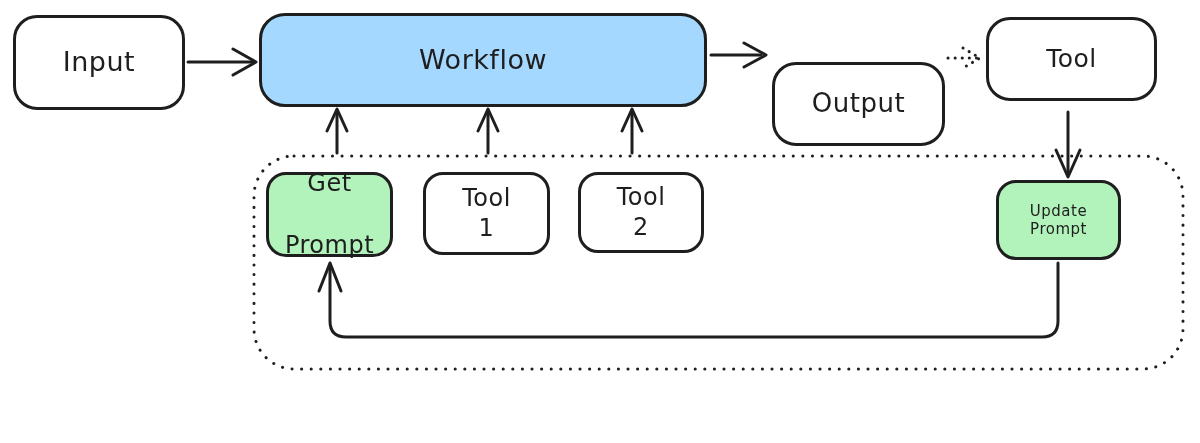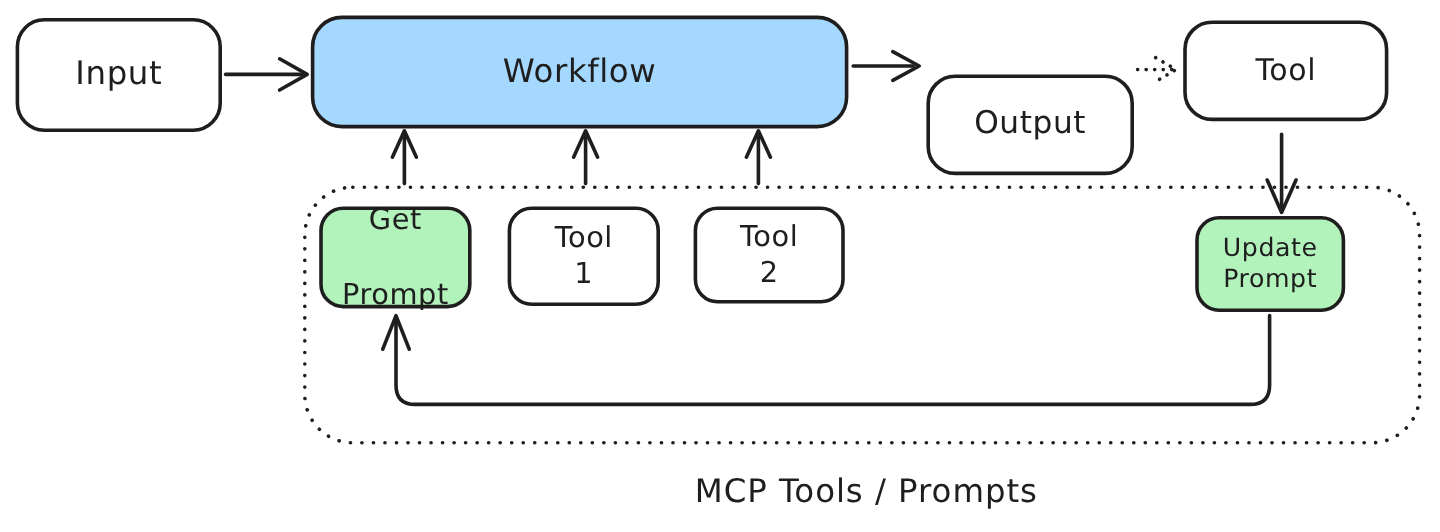--- a/index.html
+++ b/index.html
@@ -52,21 +52,21 @@
     font-weight: 500;
   }
   .node .ln { display: block; }
   .node-input        { left: 13px;  top: 15px;  width: 172px; height: 95px; border-radius: 24px; font-size: 27px; }
   .node-workflow     { left: 259px; top: 13px;  width: 448px; height: 94px; border-radius: 26px; font-size: 27px; background: var(--blue); }
   .node-output       { left: 772px; top: 14px;  width: 173px; height: 84px; border-radius: 24px; font-size: 26px; margin-top: 48px; }
   .node-user-feedback{ left: 986px; top: 17px;  width: 171px; height: 84px; border-radius: 24px; font-size: 25px; }
   .node-get-prompt   { left: 266px; top: 172px; width: 127px; height: 85px; border-radius: 20px; font-size: 24px; background: var(--green); gap: 32px; }
   .node-tool-1       { left: 423px; top: 172px; width: 127px; height: 83px; border-radius: 20px; font-size: 24px; }
   .node-tool-2       { left: 578px; top: 172px; width: 126px; height: 81px; border-radius: 20px; font-size: 24px; }
-  .node-update-prompt{ left: 996px; top: 180px; width: 125px; height: 80px; border-radius: 20px; font-size: 21px; background: var(--green); }
+  .node-update-prompt{ left: 996px; top: 180px; width: 125px; height: 80px; border-radius: 20px; font-size: 15px; background: var(--green); }
   .caption {
     position: absolute;
     left: 722px;
     top: 394px;
     transform: translateX(-50%);
     font-size: 27px;
     letter-spacing: 0.8px;
     font-weight: 500;
     white-space: nowrap;
   }
@@ -134,15 +134,14 @@
   <div class="node node-tool-2">
     <span class="ln">Tool</span>
     <span class="ln">2</span>
   </div>
 
   <div class="node node-update-prompt">
     <span class="ln">Update</span>
     <span class="ln">Prompt</span>
   </div>
 
-  <div class="caption">MCP Tools / Prompts</div>
 
 </div>
 
 </body></html>

